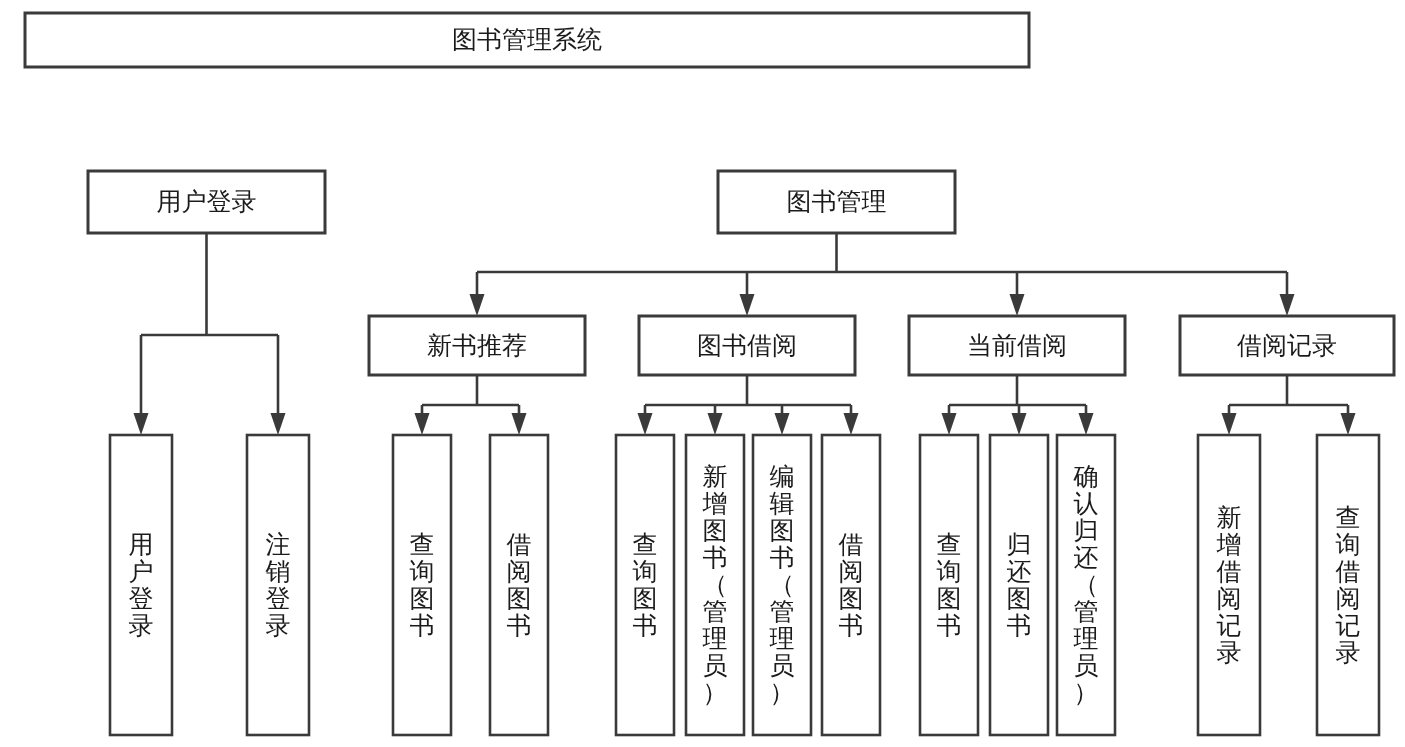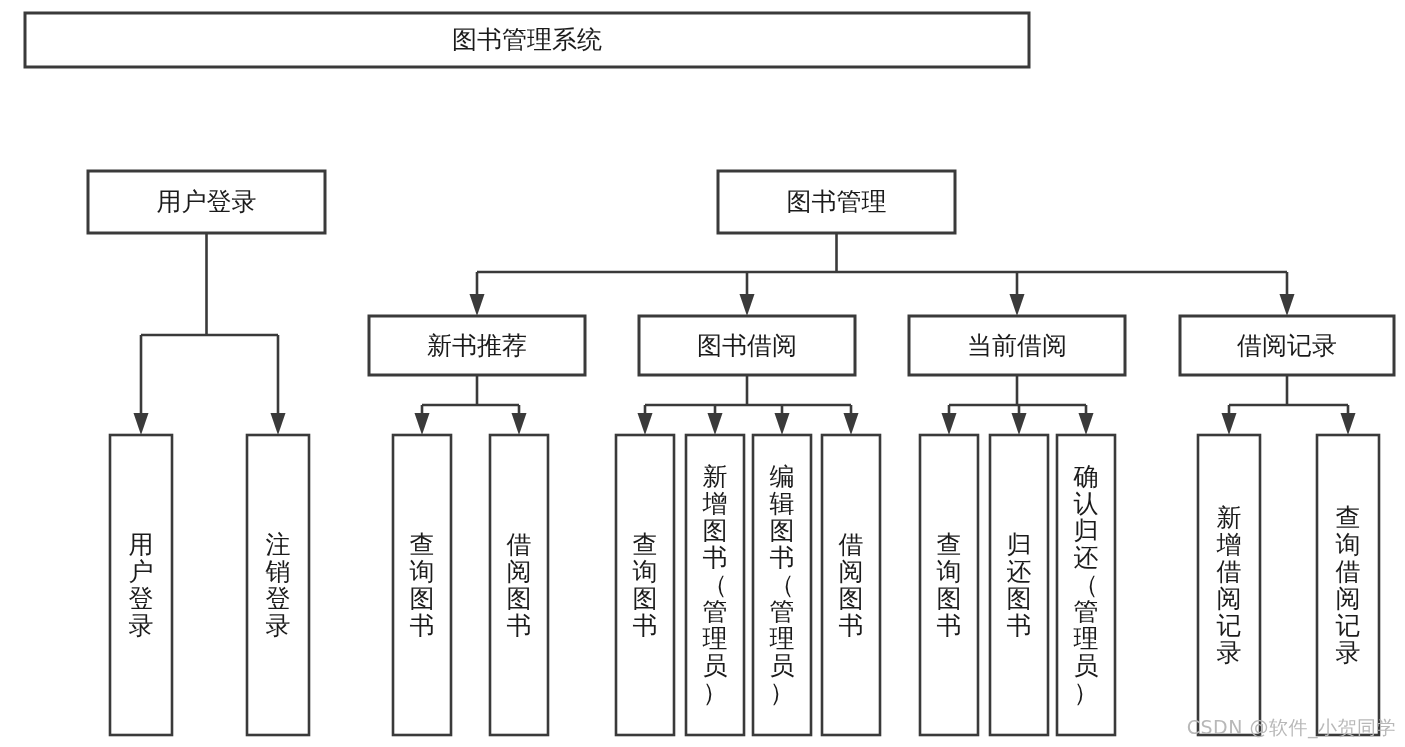--- a/index.html
+++ b/index.html
@@ -202,14 +202,13 @@
         <g>
           <rect x="1191" y="435" width="62" height="300" class="node-box-thin"></rect>
           <text x="1222" y="525.6" class="node-label-v"><tspan x="1222" dy="0">新</tspan><tspan x="1222" dy="27">增</tspan><tspan x="1222" dy="27">借</tspan><tspan x="1222" dy="27">阅</tspan><tspan x="1222" dy="27">记</tspan><tspan x="1222" dy="27">录</tspan></text>
         </g>
         <g>
           <rect x="1310" y="435" width="62" height="300" class="node-box-thin"></rect>
           <text x="1341" y="525.6" class="node-label-v"><tspan x="1341" dy="0">查</tspan><tspan x="1341" dy="27">询</tspan><tspan x="1341" dy="27">借</tspan><tspan x="1341" dy="27">阅</tspan><tspan x="1341" dy="27">记</tspan><tspan x="1341" dy="27">录</tspan></text>
         </g>
       </g>
   </svg>
-  <div class="watermark-text">CSDN @软件_小贺同学</div>
 </div>
 
 </body></html>

